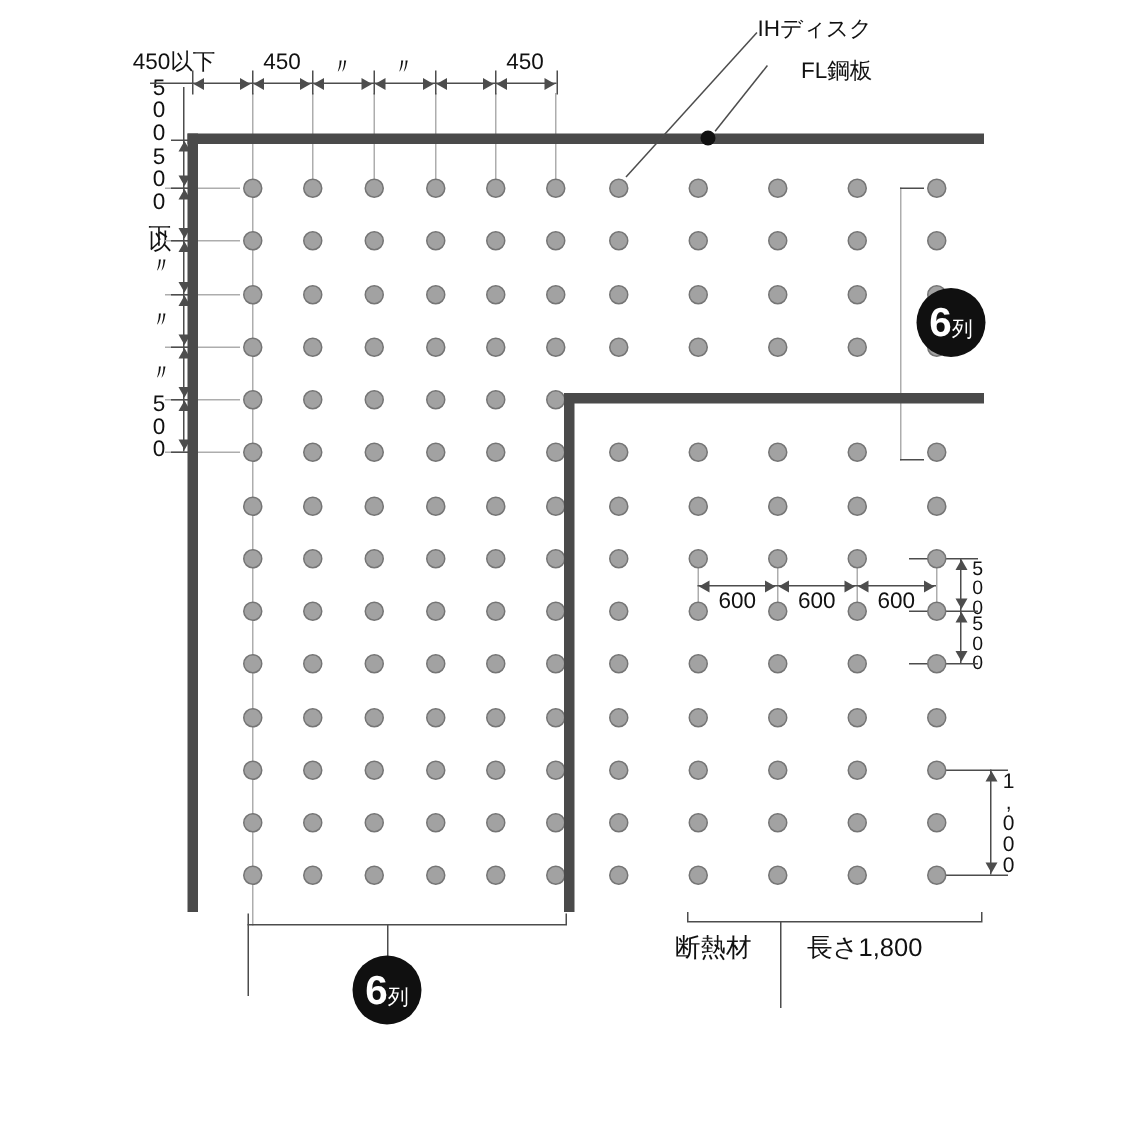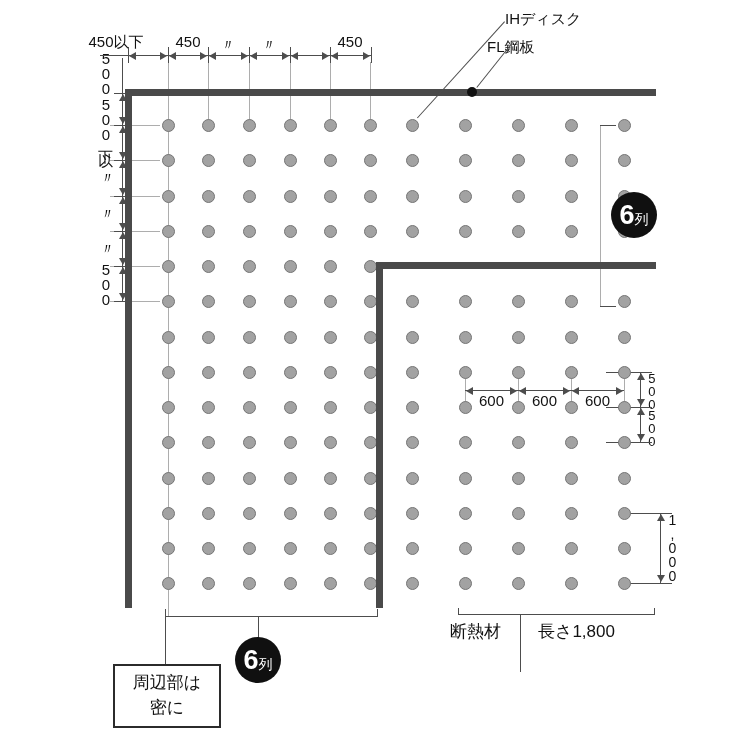--- a/index.html
+++ b/index.html
@@ -19,21 +19,21 @@
   .callout{position:absolute;font-size:15px;}
   .arr{position:absolute;width:0;height:0;}
   .calloutdot{position:absolute;width:10px;height:10px;border-radius:50%;background:#111;z-index:4;}
 </style>
 </head>
 <body>
 
 <div id="canvas">
 
   <div class="callout" style="left:505px;top:10px;">IHディスク</div>
-  <div class="callout" style="left:487px;top:38px;">FL鋼板</div>
+  <div class="callout" style="left:534px;top:38px;">FL鋼板</div>
 
   <div class="lbl ctr" style="left:86px;top:34px;width:60px;">450以下</div>
   <div class="lbl ctr" style="left:168px;top:34px;width:40px;">450</div>
   <div class="lbl ctr" style="left:218px;top:37px;width:20px;">〃</div>
   <div class="lbl ctr" style="left:259px;top:37px;width:20px;">〃</div>
   <div class="lbl ctr" style="left:330px;top:34px;width:40px;">450</div>
 
   <div class="lbl vtext" style="left:97px;top:50px;">500</div>
   <div class="lbl vtext" style="left:97px;top:96px;">500以下</div>
   <div class="lbl" style="left:100px;top:170px;">〃</div>
@@ -55,24 +55,20 @@
 
   <div class="badge" style="left:611px;top:192px;">
     <span class="num">6</span>
     <span class="unit">列</span>
   </div>
   <div class="badge" style="left:235px;top:637px;">
     <span class="num">6</span>
     <span class="unit">列</span>
   </div>
 
-  <div class="notebox" style="left:113px;top:664px;width:104px;height:60px;">
-    <span>周辺部は</span>
-    <span>密に</span>
-  </div>
 
 <div class="line" style="left: 168px; top: 62px; width: 1px; height: 555px; background: rgb(173, 173, 173); z-index: 1;"></div>
     <div class="line" style="left: 208px; top: 62px; width: 1px; height: 64px; background: rgb(173, 173, 173); z-index: 1;"></div>
     <div class="line" style="left: 249px; top: 62px; width: 1px; height: 64px; background: rgb(173, 173, 173); z-index: 1;"></div>
     <div class="line" style="left: 290px; top: 62px; width: 1px; height: 64px; background: rgb(173, 173, 173); z-index: 1;"></div>
     <div class="line" style="left: 330px; top: 62px; width: 1px; height: 64px; background: rgb(173, 173, 173); z-index: 1;"></div>
     <div class="line" style="left: 370px; top: 62px; width: 1px; height: 64px; background: rgb(173, 173, 173); z-index: 1;"></div>
     <div class="line" style="left: 110px; top: 125px; width: 50px; height: 1px; background: rgb(173, 173, 173); z-index: 1;"></div>
     <div class="line" style="left: 110px; top: 160px; width: 50px; height: 1px; background: rgb(173, 173, 173); z-index: 1;"></div>
     <div class="line" style="left: 110px; top: 196px; width: 50px; height: 1px; background: rgb(173, 173, 173); z-index: 1;"></div>

